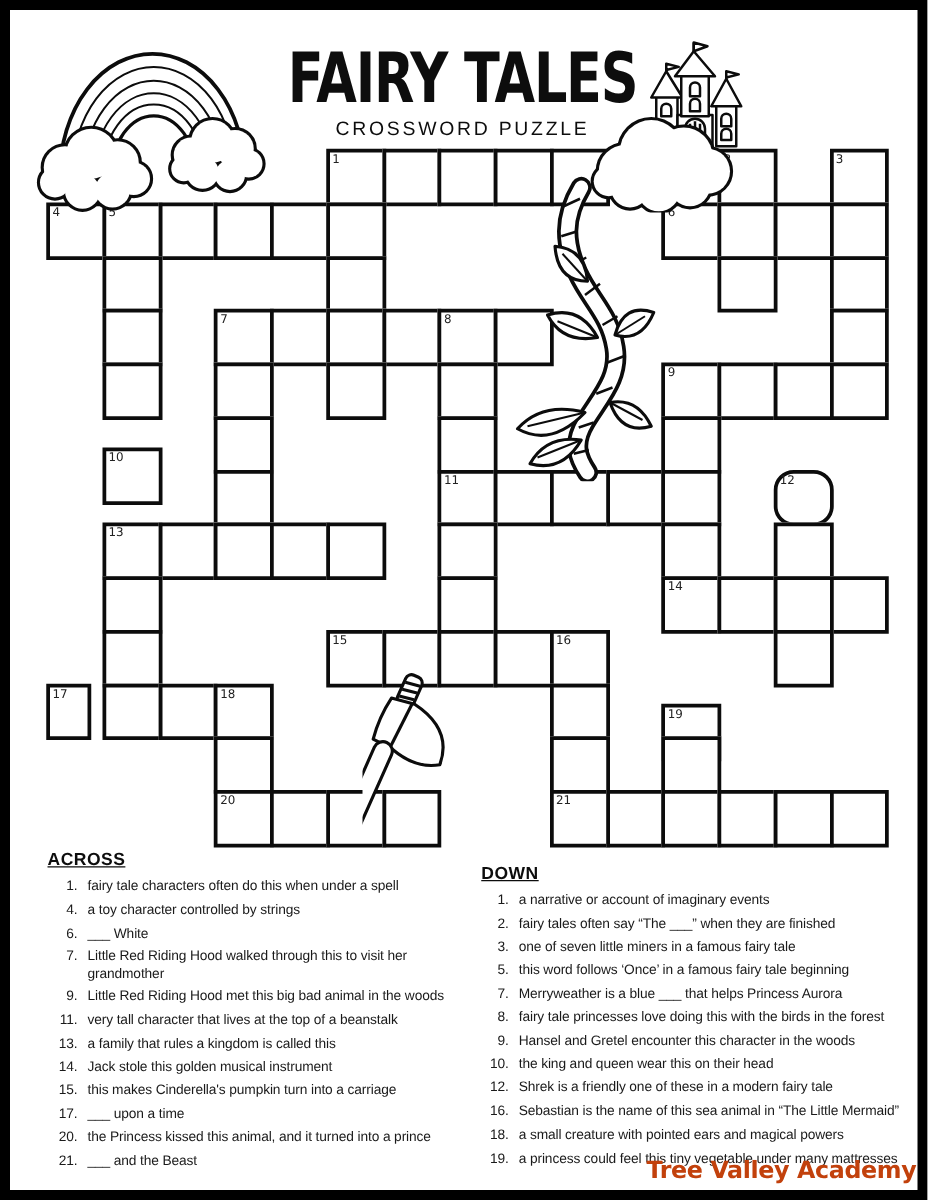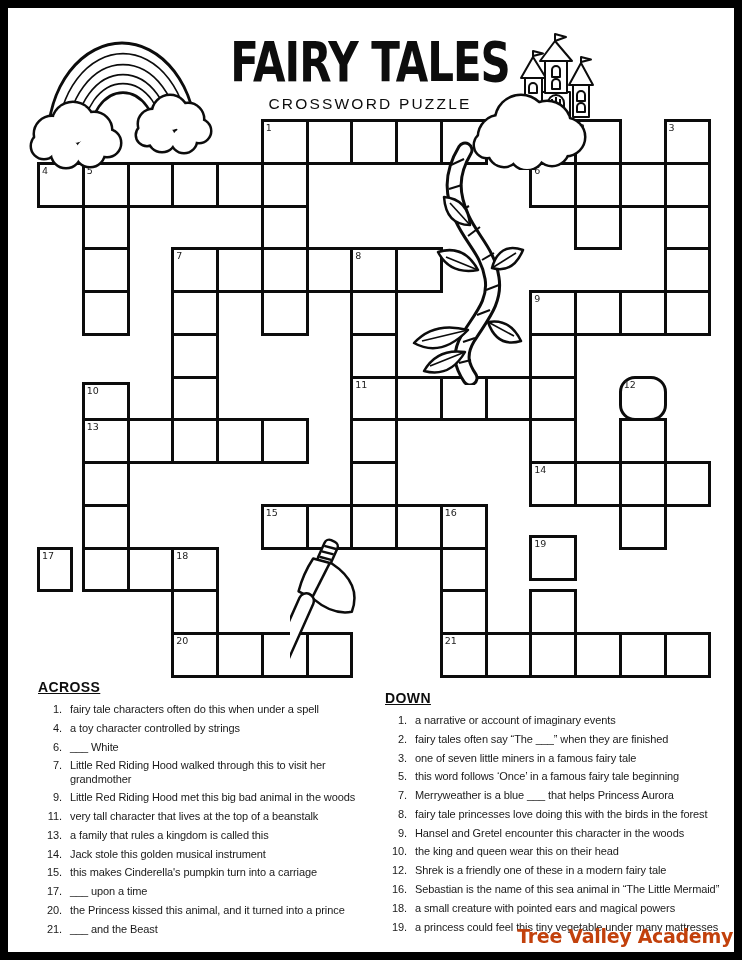--- a/index.html
+++ b/index.html
@@ -179,21 +179,21 @@
       <div class="cell" style="left: 350.25px; top: 290px; width: 47.75px; height: 45.75px;"></div>
       <div class="cell" style="left: 529.25px; top: 290px; width: 47.75px; height: 45.75px;">
         <span class="cellnum">9</span>
       </div>
       <div class="cell" style="left: 574px; top: 290px; width: 47.75px; height: 45.75px;"></div>
       <div class="cell" style="left: 618.75px; top: 290px; width: 47.75px; height: 45.75px;"></div>
       <div class="cell" style="left: 663.5px; top: 290px; width: 47.75px; height: 45.75px;"></div>
       <div class="cell" style="left: 171.25px; top: 332.75px; width: 47.75px; height: 45.75px;"></div>
       <div class="cell" style="left: 350.25px; top: 332.75px; width: 47.75px; height: 45.75px;"></div>
       <div class="cell" style="left: 529.25px; top: 332.75px; width: 47.75px; height: 45.75px;"></div>
-      <div class="cell" style="left: 81.75px; top: 382px; width: 47.75px; height: 45.75px;">
+      <div class="cell" style="left: 81.75px; top: 358px; width: 47.75px; height: 45.75px;">
         <span class="cellnum">10</span>
       </div>
       <div class="cell" style="left: 171.25px; top: 375.5px; width: 47.75px; height: 45.75px;"></div>
       <div class="cell" style="left: 350.25px; top: 375.5px; width: 47.75px; height: 45.75px;">
         <span class="cellnum">11</span>
       </div>
       <div class="cell" style="left: 395px; top: 375.5px; width: 47.75px; height: 45.75px;"></div>
       <div class="cell" style="left: 439.75px; top: 375.5px; width: 47.75px; height: 45.75px;"></div>
       <div class="cell" style="left: 484.5px; top: 375.5px; width: 47.75px; height: 45.75px;"></div>
       <div class="cell" style="left: 529.25px; top: 375.5px; width: 47.75px; height: 45.75px;"></div>
@@ -231,21 +231,21 @@
       <div class="cell" style="left: 618.75px; top: 503.75px; width: 47.75px; height: 45.75px;"></div>
       <div class="cell" style="left: 37px; top: 546.5px; width: 36px; height: 45.75px;">
         <span class="cellnum">17</span>
       </div>
       <div class="cell" style="left: 81.75px; top: 546.5px; width: 47.75px; height: 45.75px;"></div>
       <div class="cell" style="left: 126.5px; top: 546.5px; width: 47.75px; height: 45.75px;"></div>
       <div class="cell" style="left: 171.25px; top: 546.5px; width: 47.75px; height: 45.75px;">
         <span class="cellnum">18</span>
       </div>
       <div class="cell" style="left: 439.75px; top: 546.5px; width: 47.75px; height: 45.75px;"></div>
-      <div class="cell" style="left: 529.25px; top: 535px; width: 47.75px; height: 45.75px;">
+      <div class="cell" style="left: 529.25px; top: 563px; width: 47.75px; height: 45.75px;">
         <span class="cellnum">19</span>
       </div>
       <div class="cell" style="left: 171.25px; top: 589.25px; width: 47.75px; height: 45.75px;"></div>
       <div class="cell" style="left: 439.75px; top: 589.25px; width: 47.75px; height: 45.75px;"></div>
       <div class="cell" style="left: 529.25px; top: 589.25px; width: 47.75px; height: 45.75px;"></div>
       <div class="cell" style="left: 171.25px; top: 632px; width: 47.75px; height: 45.75px; text-align: right;">
         <span class="cellnum">20</span>
       </div>
       <div class="cell" style="left: 216px; top: 632px; width: 47.75px; height: 45.75px;"></div>
       <div class="cell" style="left: 260.75px; top: 632px; width: 47.75px; height: 45.75px;"></div>

